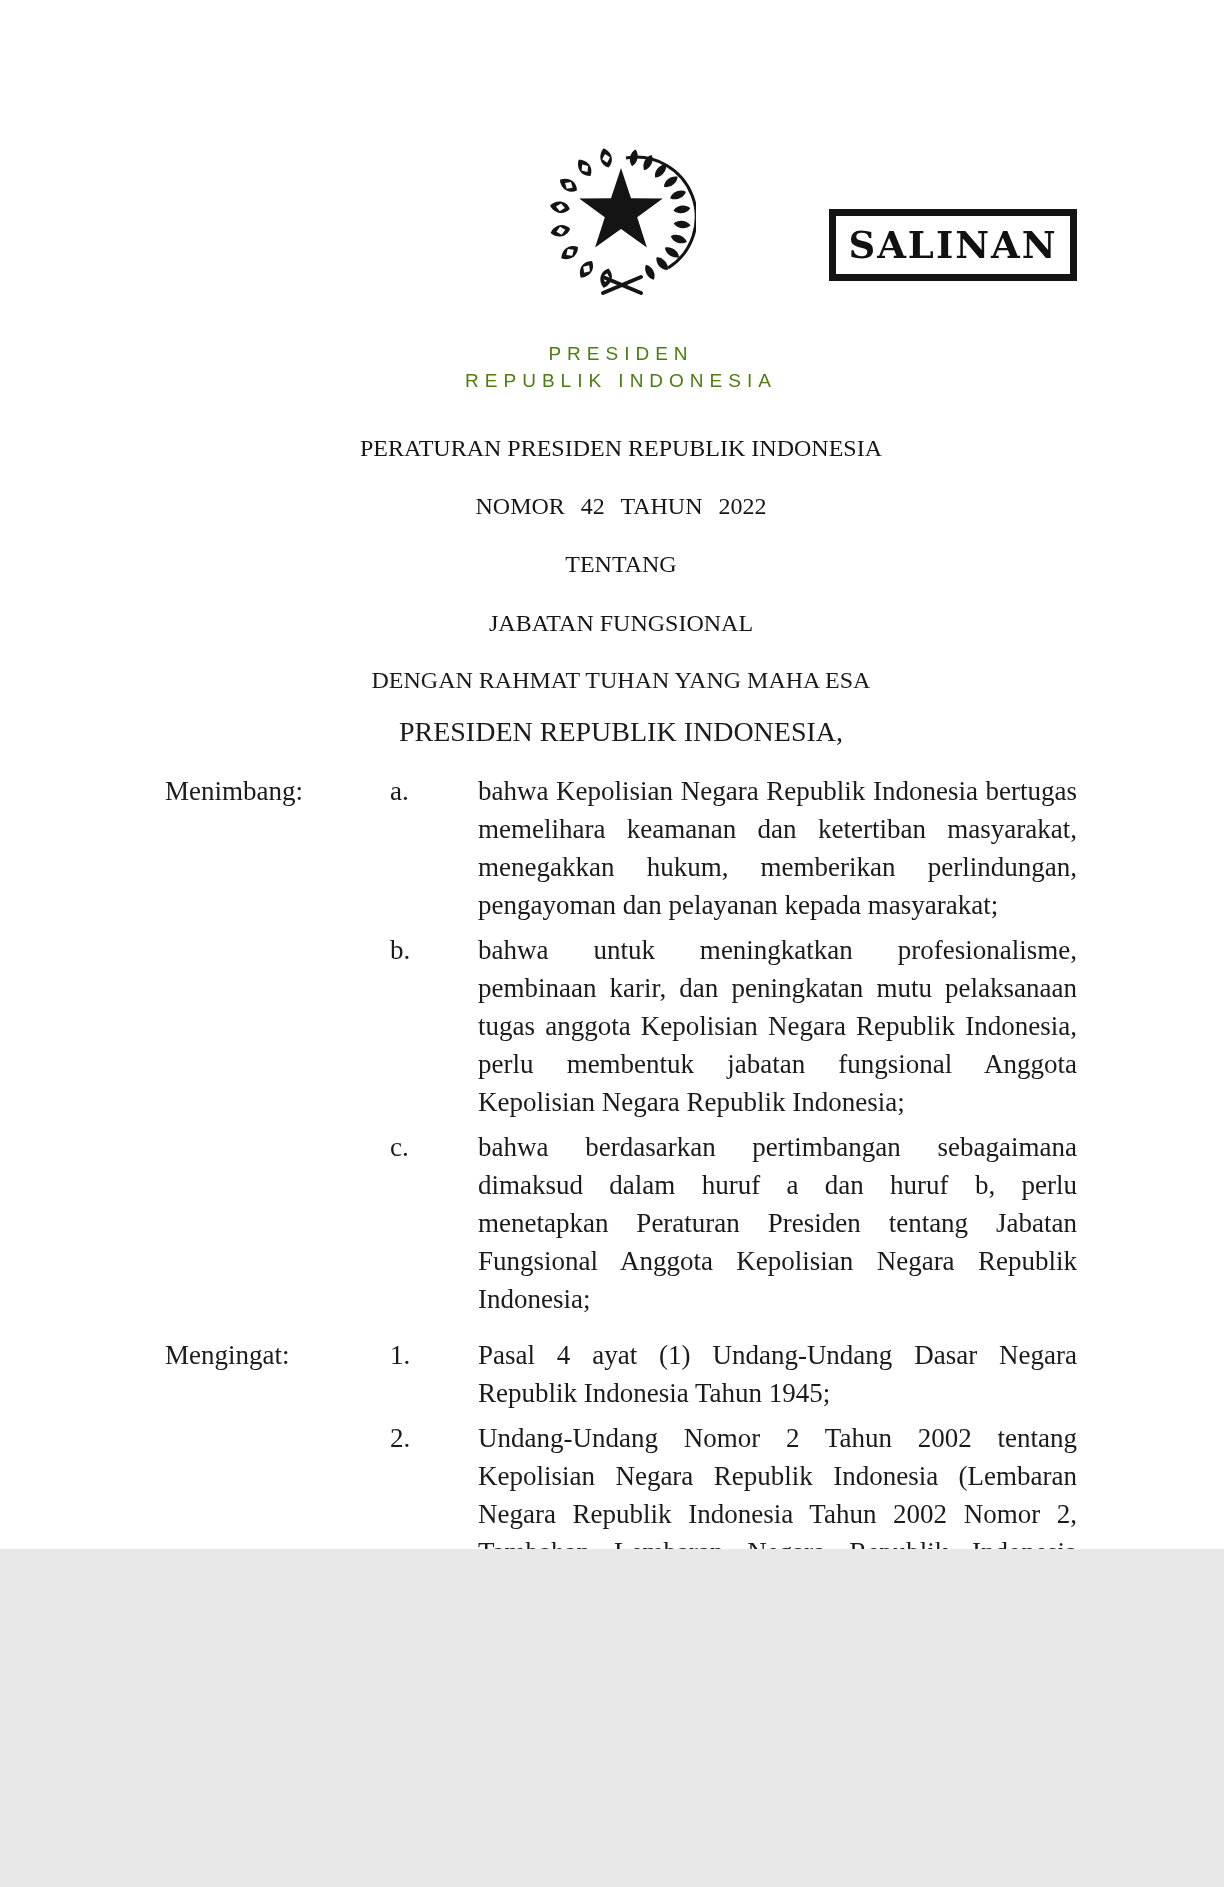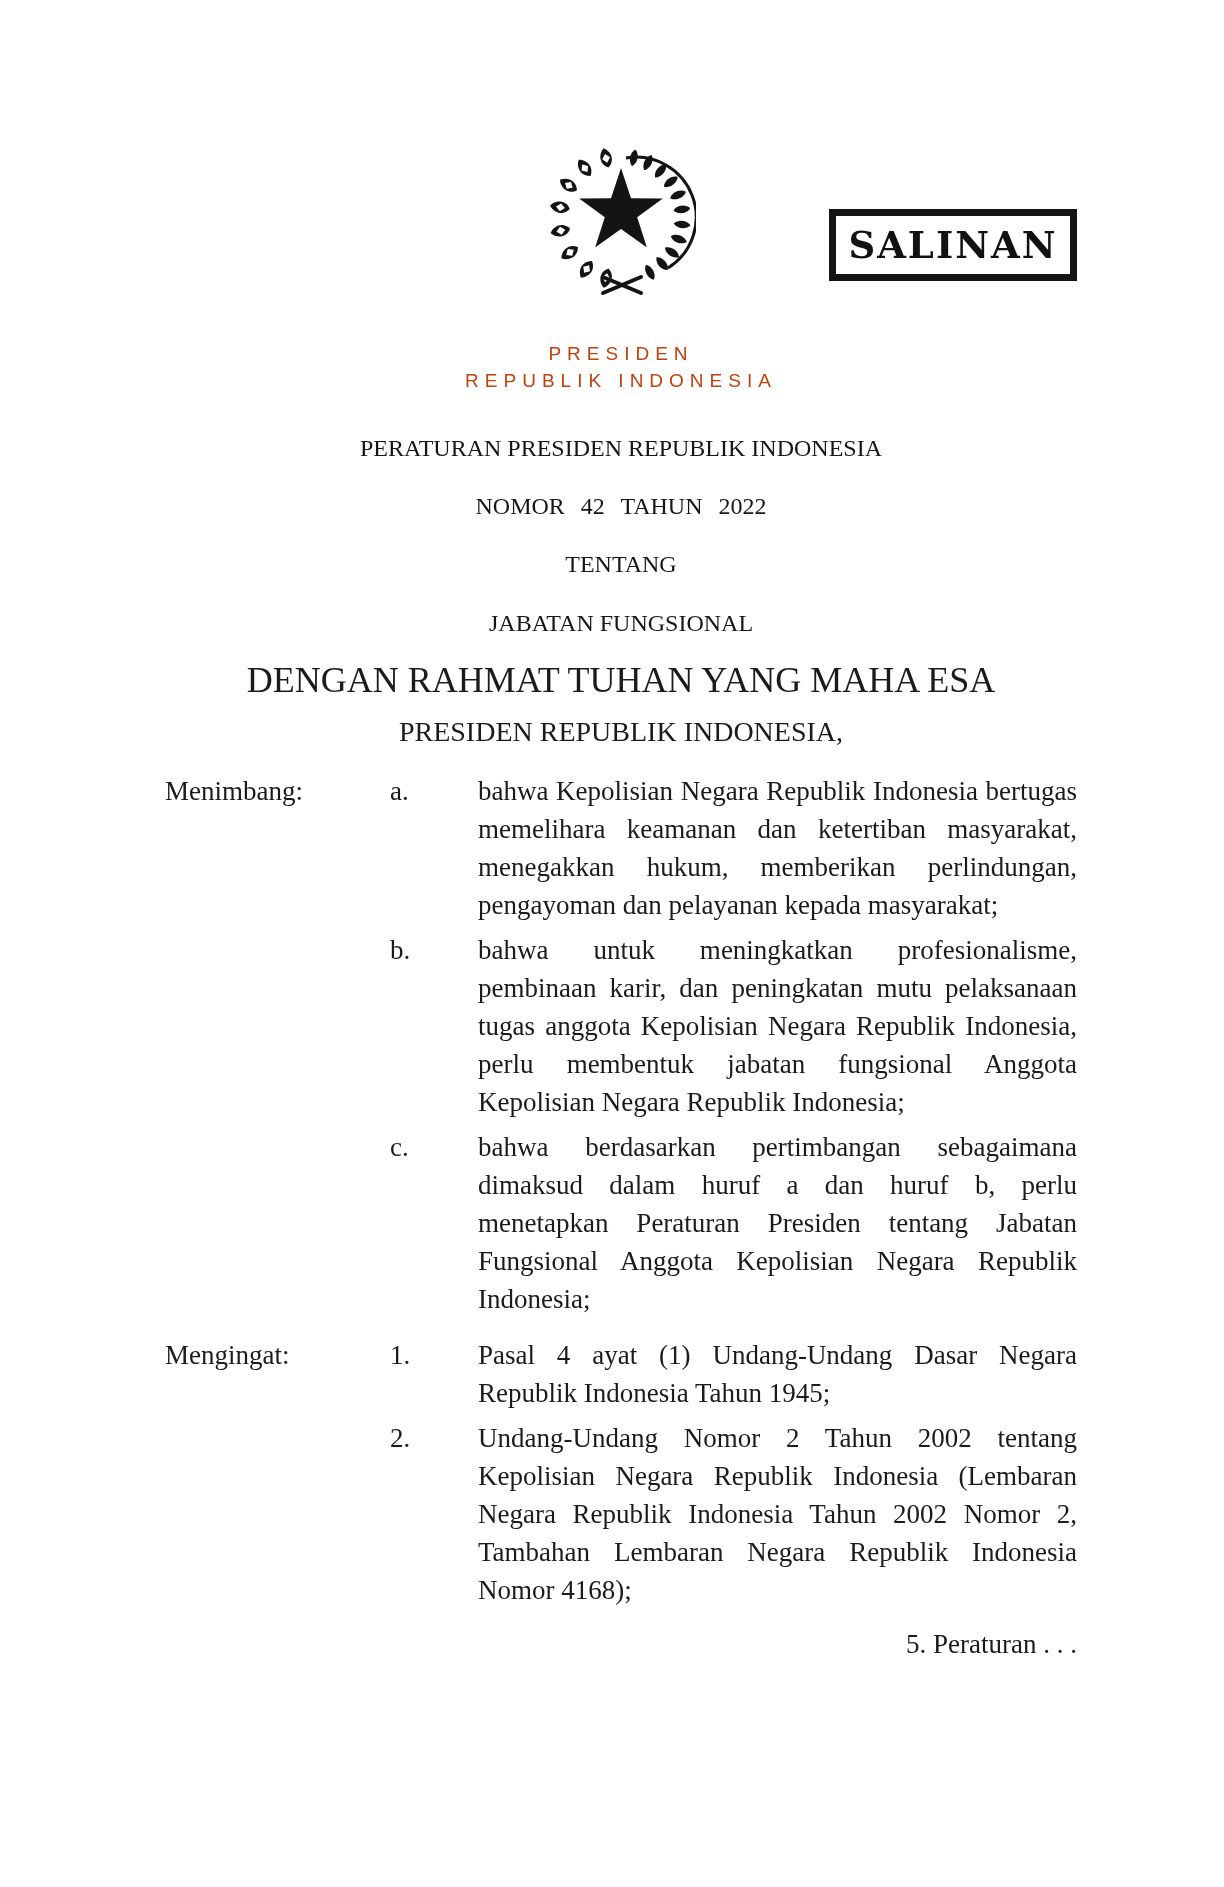--- a/index.html
+++ b/index.html
@@ -1,18 +1,18 @@
 <!DOCTYPE html>
 <html><head>
 <meta charset="utf-8">
 <style>
   html,body { margin:0; padding:0; background:#e8e8e8; }
   .page {
     position:relative;
-    width:1224px; height:1887px;
+    width:1224px; height:1549px;
     margin:0 auto;
     background:#ffffff;
     box-sizing:border-box;
     padding:140px 147px 0 165px;
     font-family:"Liberation Serif", serif;
     color:#1b1b1b;
     overflow:hidden;
   }
   
   .stamp {
@@ -26,28 +26,28 @@
     color:#111;
   }
   
   .emblem-wrap { text-align:center; height:160px; }
   .emblem-wrap svg { display:inline-block; }
   
   .letterhead {
     margin-top:40px; text-align:center;
     font-family:"Liberation Sans", sans-serif;
     font-size:19px; line-height:27px;
-    letter-spacing:6px; color:#c2410c;
+    letter-spacing:6px; color:#4d7c0f;
   }
   
   .doc-title { margin-top:36px; text-align:center; font-size:24px; line-height:36px; color:#161616; }
   .doc-title .t-line { margin:0 0 22px 0; }
   .doc-title .t-line.tight { margin:0; line-height:38px; }
   .t-nomor { word-spacing:10px; }
-  .invocation { margin-top:20px; text-align:center; font-size:36px; line-height:36px; }
+  .invocation { margin-top:20px; text-align:center; font-size:24px; line-height:36px; }
   .authority  { margin-top:16px; text-align:center; font-size:28px; line-height:36px; }
   
   .body { margin-top:22px; font-size:27px; line-height:38px; }
   .section { display:flex; }
   .section + .section { margin-top:18px; }
   .sec-label { width:225px; flex:0 0 225px; }
   .sec-items { flex:1; min-width:0; }
   .item { display:flex; margin-bottom:7px; }
   .item:last-child { margin-bottom:0; }
   .item-marker { width:40px; flex:0 0 40px; }

